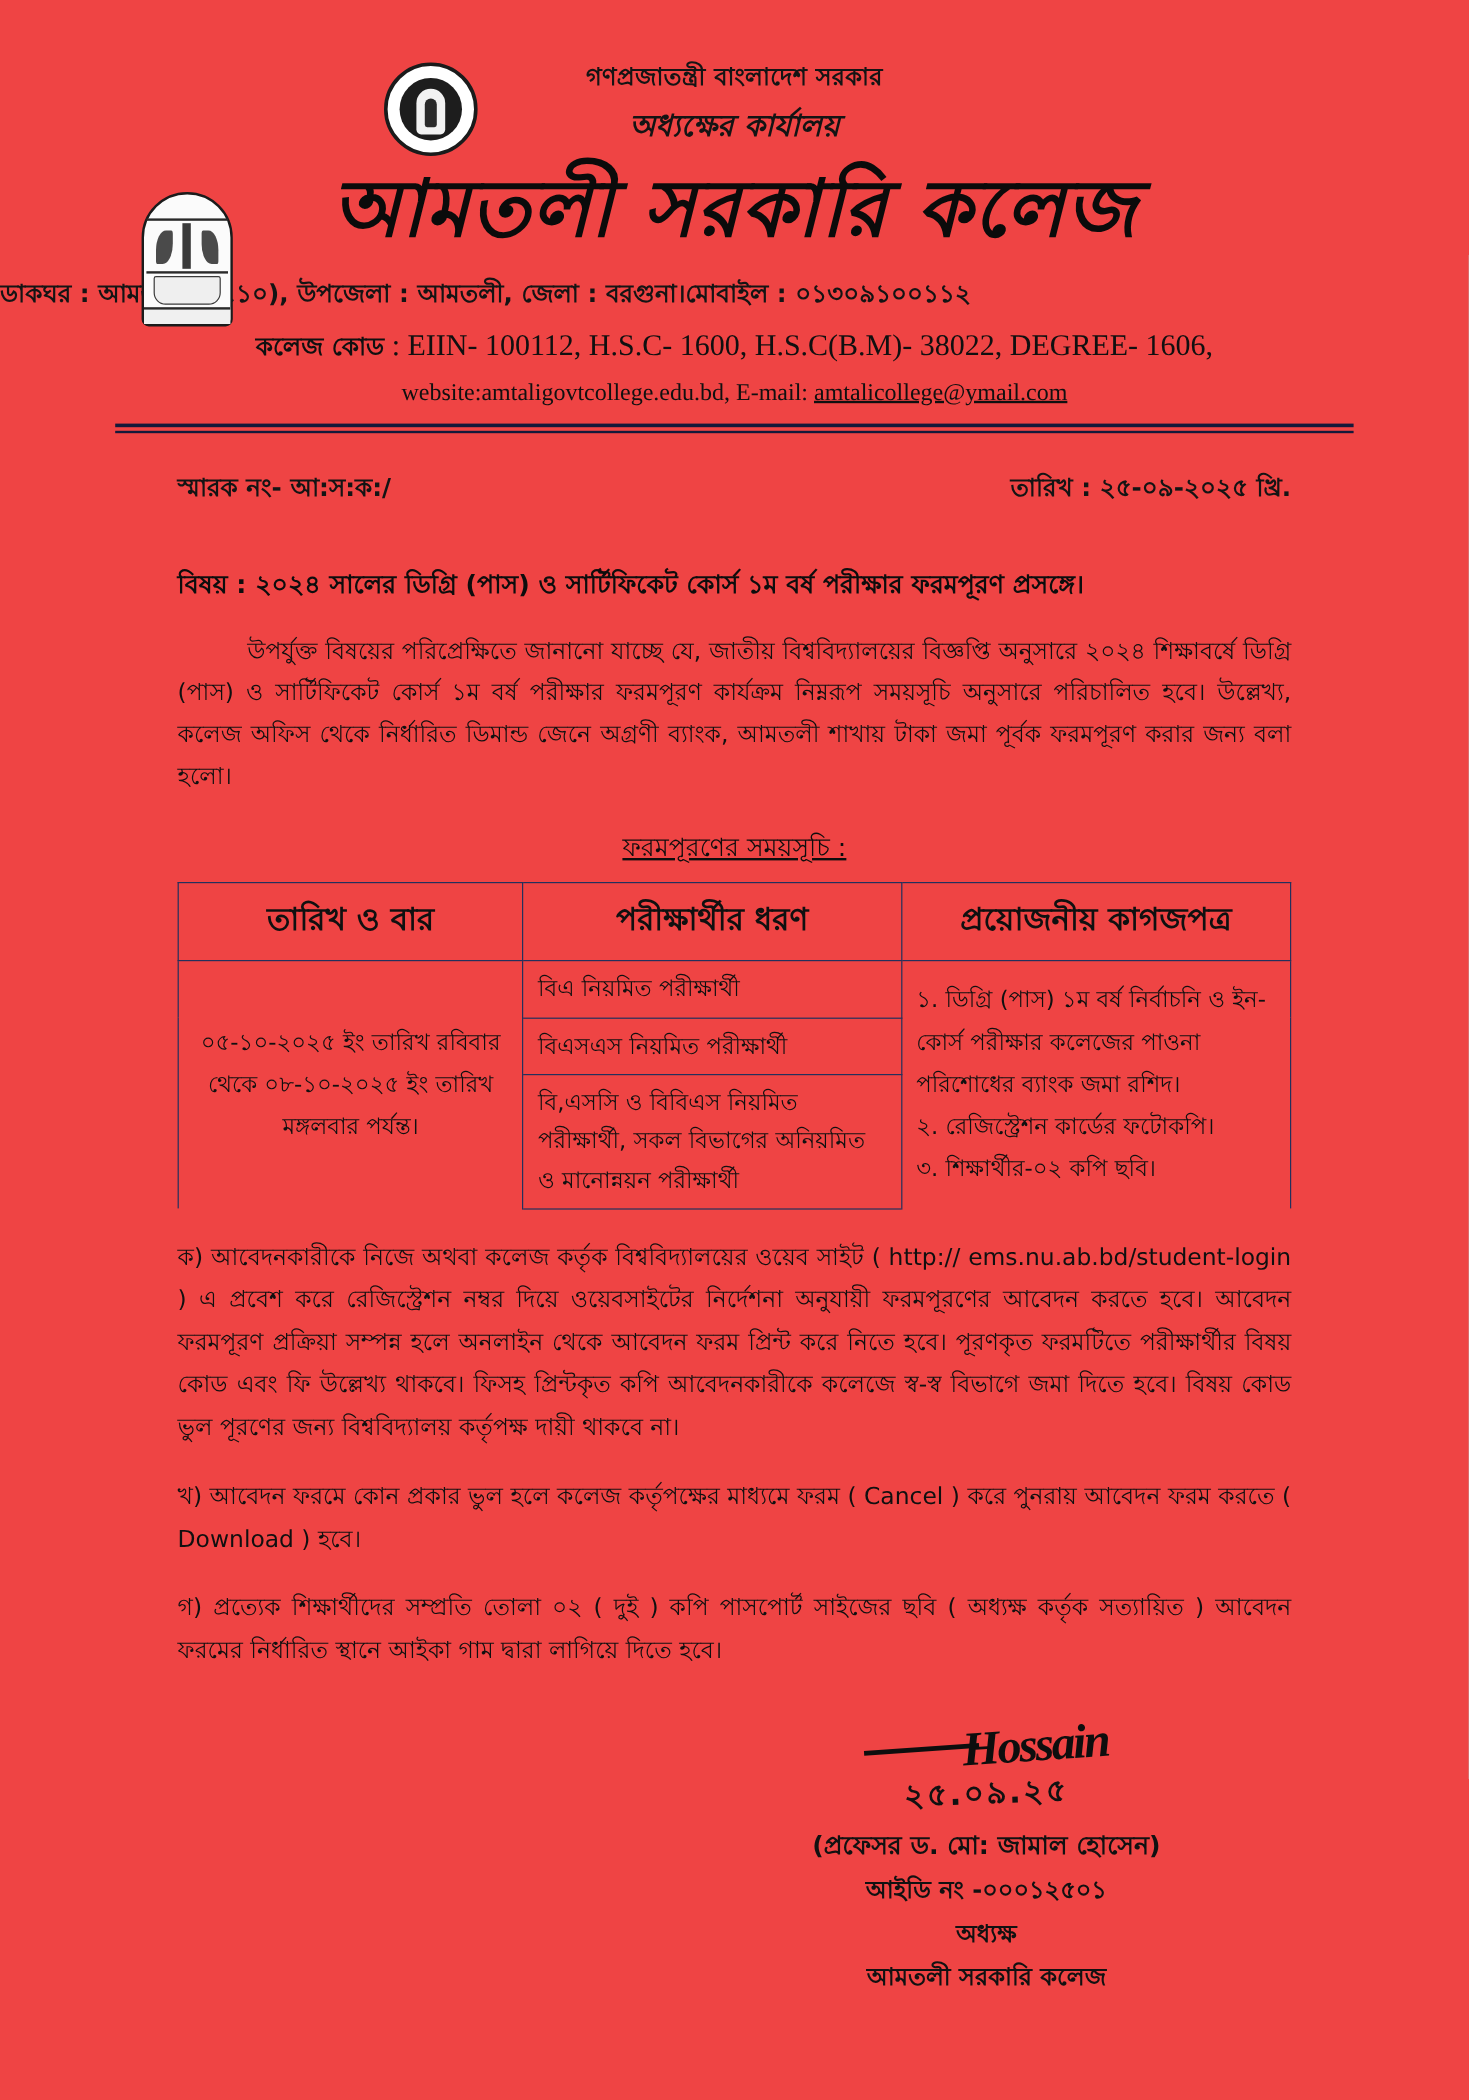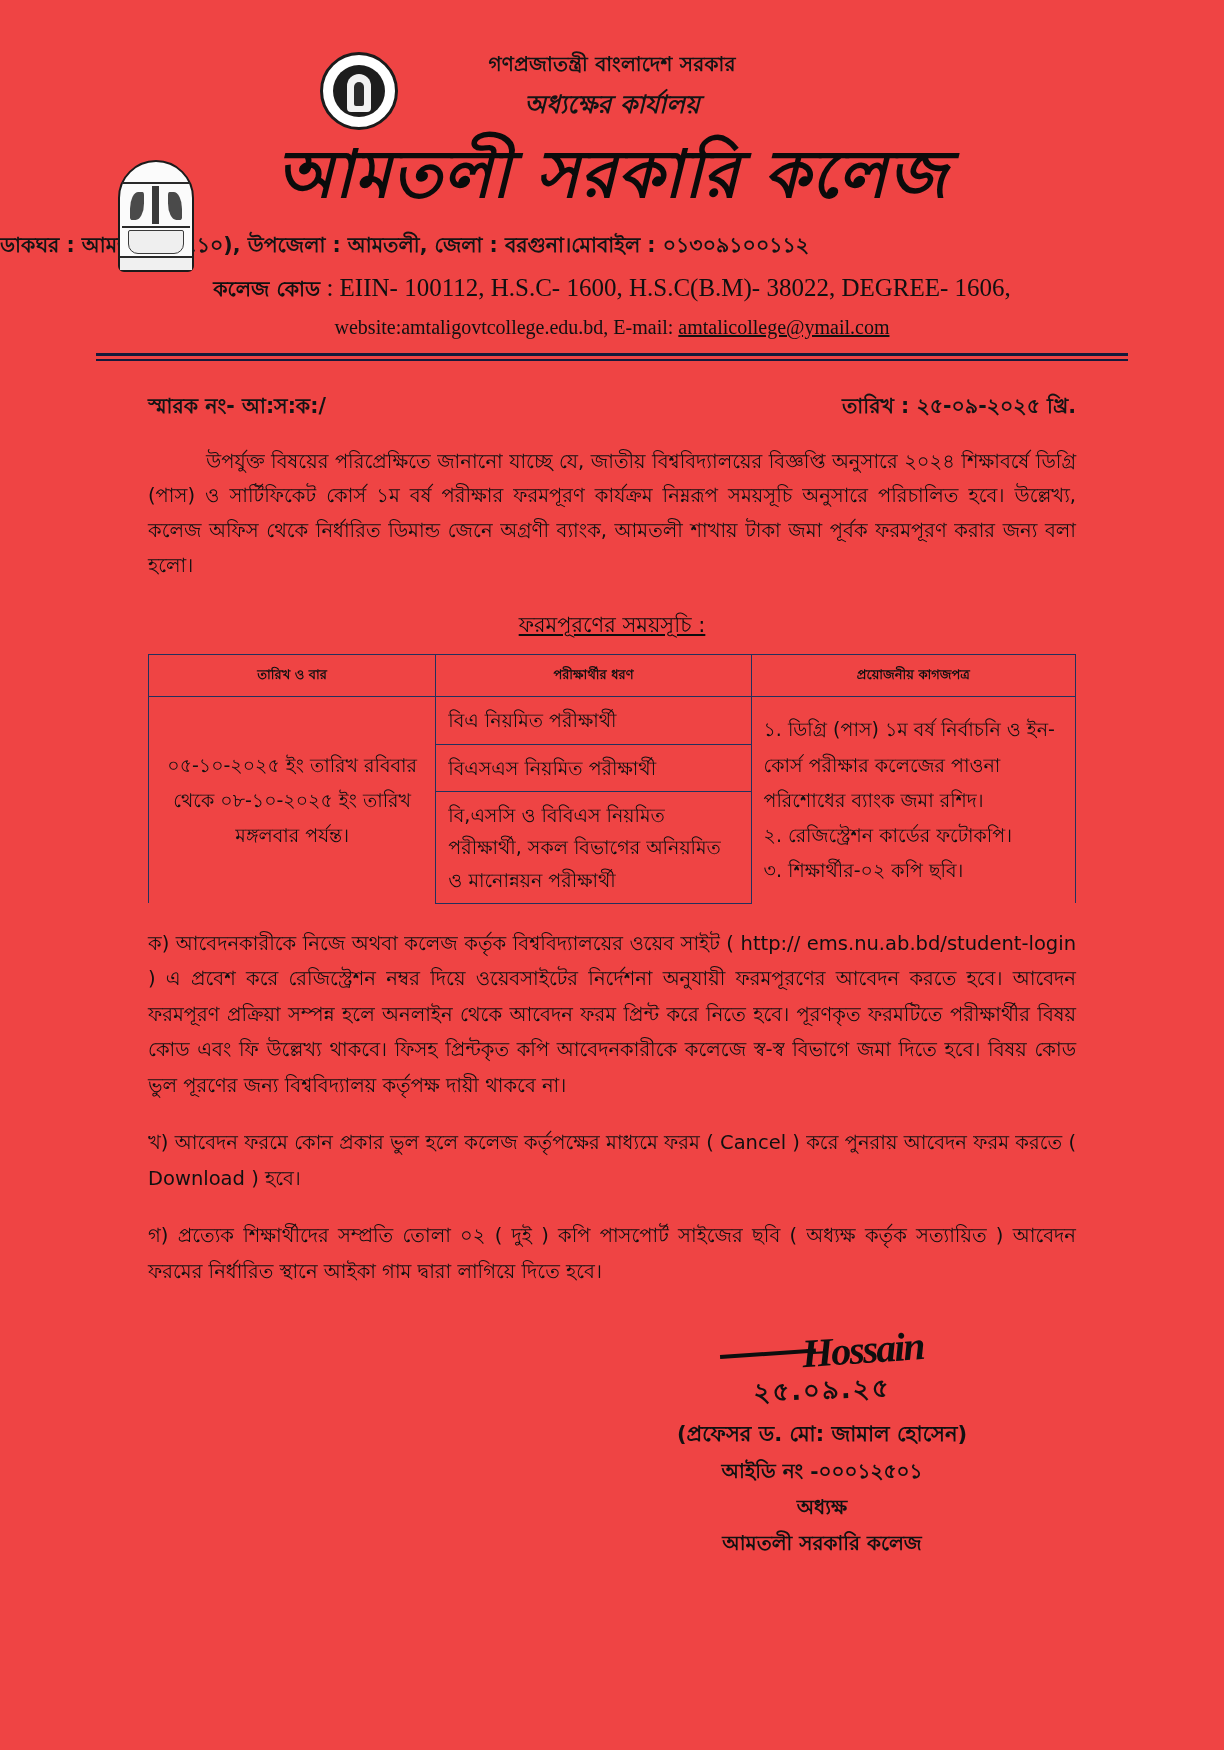--- a/index.html
+++ b/index.html
@@ -253,21 +253,21 @@
     color: #101010;
   }
   table.sched td, table.sched th {
     border: 1.6px solid #24305c;
     padding: 7px 12px;
     vertical-align: middle;
   }
   table.sched th {
     text-align: center;
     font-weight: 700;
-    font-size: 13px;
+    font-size: 26px;
     padding: 10px 8px;
   }
   td.date-cell {
     width: 31%;
     text-align: center;
     line-height: 1.85;
   }
   td.type-cell { width: 34%; line-height: 1.7; }
   td.docs-cell { width: 35%; line-height: 1.85; }
   .nb { border-bottom: 0 !important; }
@@ -379,20 +379,21 @@
     </div>
   </div>
 
   <div class="memo-row">
     <span>স্মারক নং- আ:স:ক:/</span>
     <span>তারিখ : ২৫-০৯-২০২৫ খ্রি.</span>
   </div>
 
   <div class="body-wrap">
 
+    <div class="subject">বিষয় : ২০২৪ সালের ডিগ্রি (পাস) ও সার্টিফিকেট কোর্স ১ম বর্ষ পরীক্ষার ফরমপূরণ প্রসঙ্গে।</div>
 
     <div class="para indent">উপর্যুক্ত বিষয়ের পরিপ্রেক্ষিতে জানানো যাচ্ছে যে, জাতীয় বিশ্ববিদ্যালয়ের বিজ্ঞপ্তি অনুসারে ২০২৪ শিক্ষাবর্ষে ডিগ্রি (পাস) ও সার্টিফিকেট কোর্স ১ম বর্ষ পরীক্ষার ফরমপূরণ কার্যক্রম নিম্নরূপ সময়সূচি অনুসারে পরিচালিত হবে। উল্লেখ্য, কলেজ অফিস থেকে নির্ধারিত ডিমান্ড জেনে অগ্রণী ব্যাংক, আমতলী শাখায় টাকা জমা পূর্বক ফরমপূরণ করার জন্য বলা হলো।</div>
 
     <div class="table-title">
       <span>ফরমপূরণের সময়সূচি :</span>
     </div>
 
     <table class="sched">
       <thead>
         <tr>

